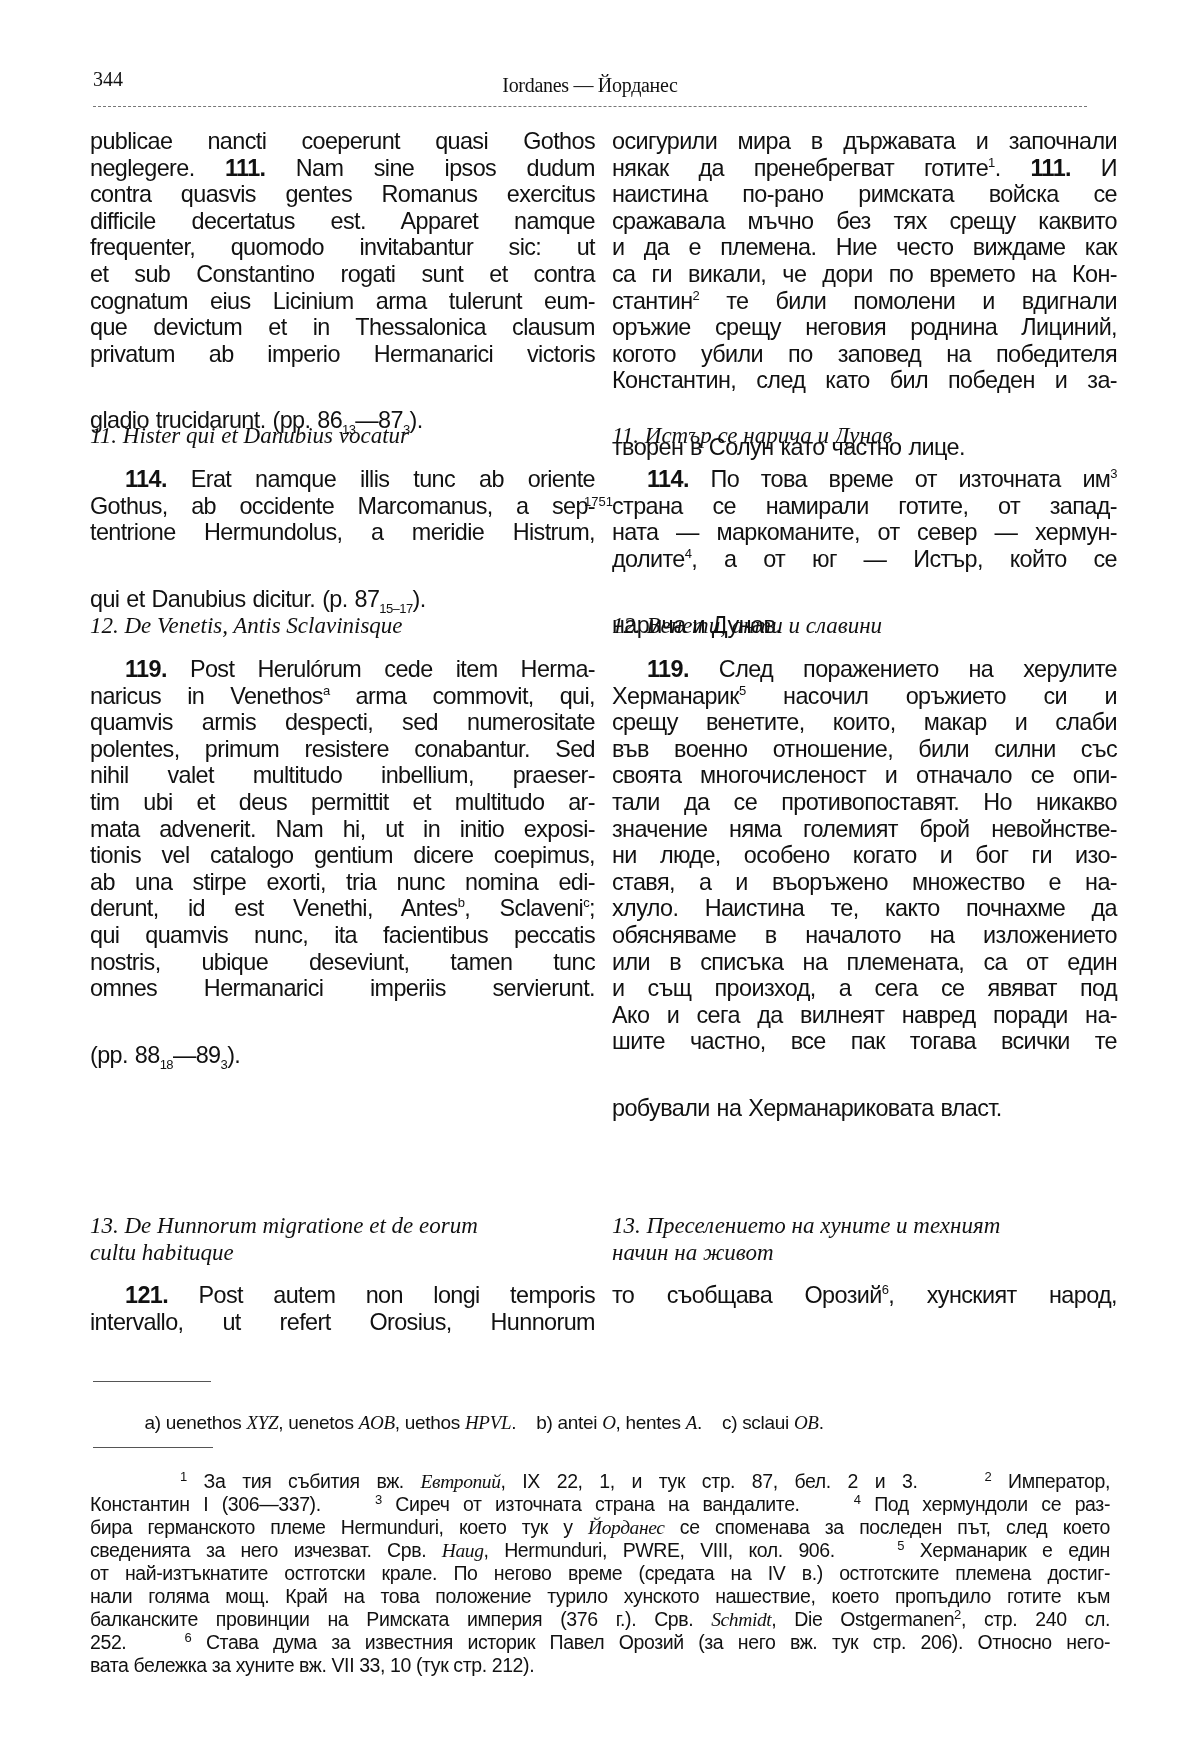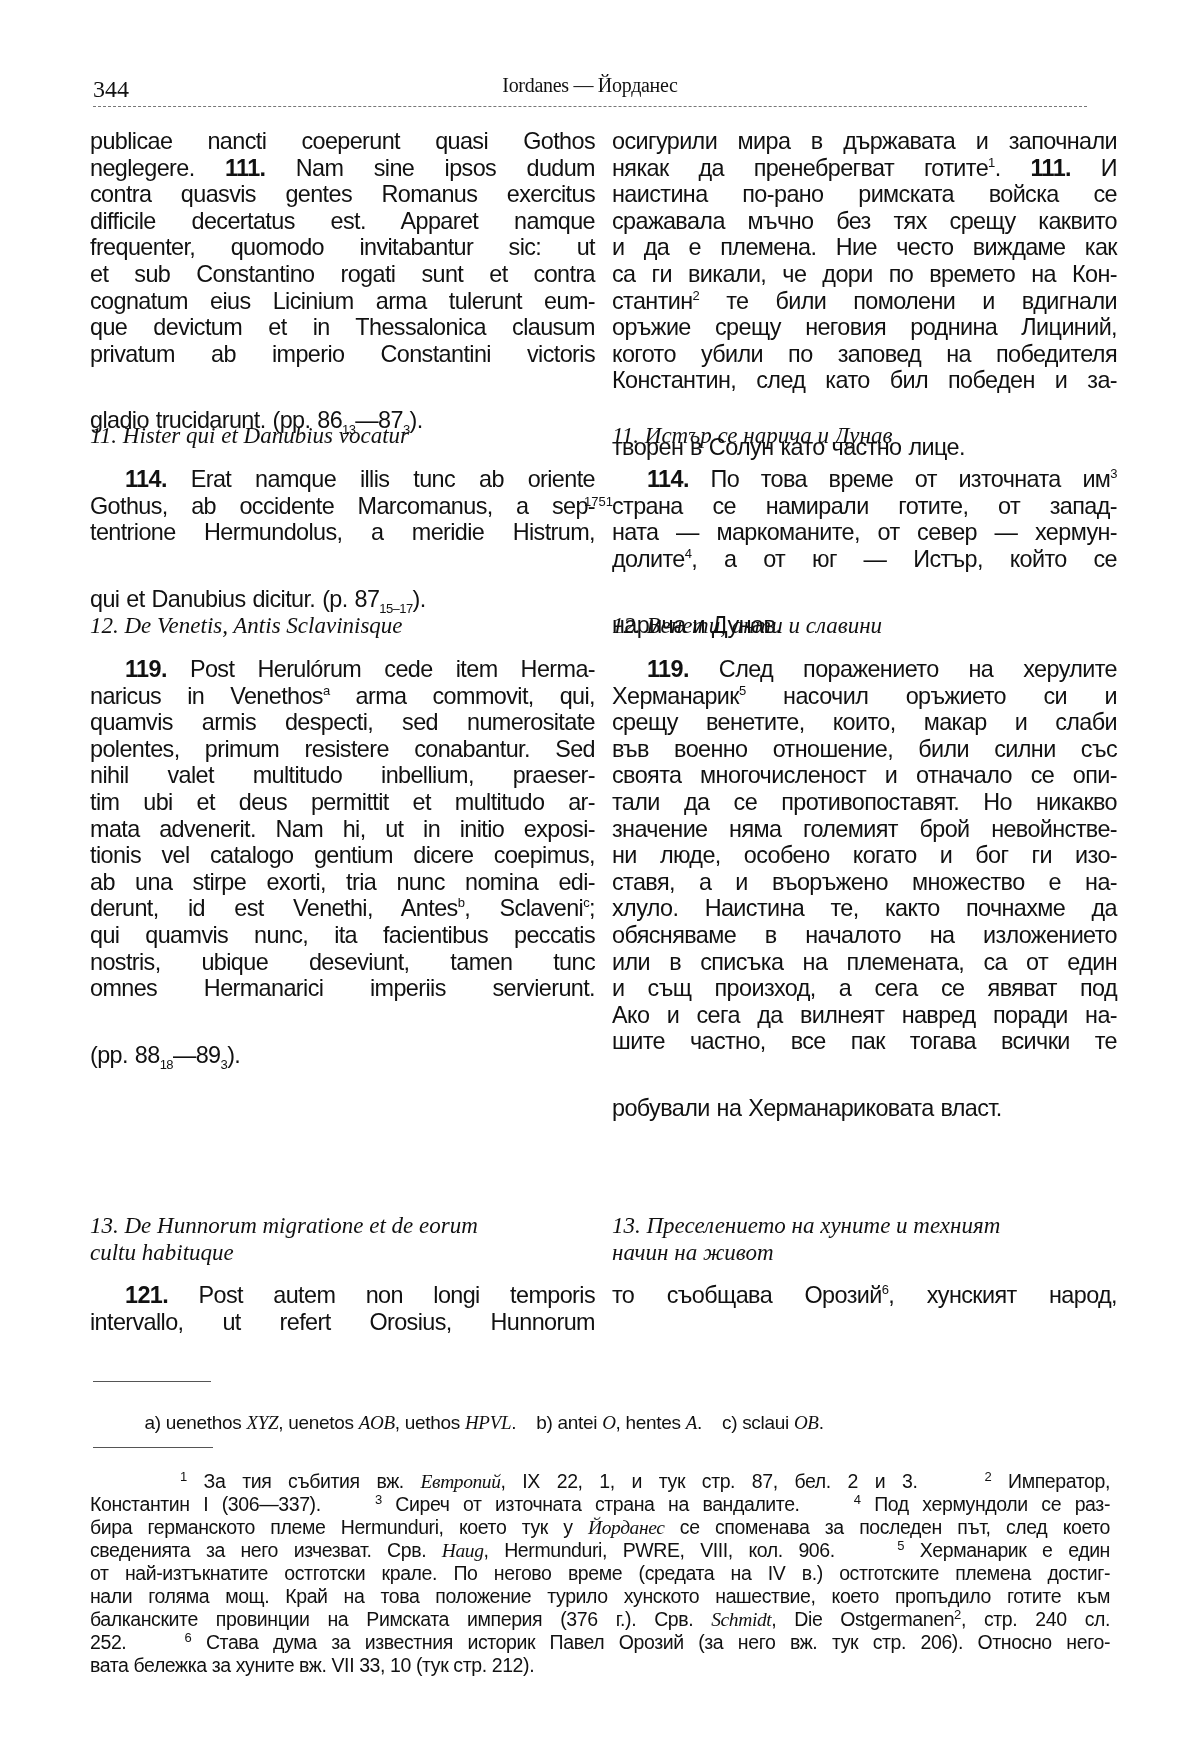--- a/index.html
+++ b/index.html
@@ -2,21 +2,21 @@
 <html><head>
 <meta charset="utf-8">
 <style>
   html, body { margin: 0; padding: 0; background: #ffffff; }
   body {
     width: 1200px; height: 1738px; position: relative; overflow: hidden;
     font-family: "Liberation Serif", "DejaVu Serif", serif;
     color: #111111;
   }
   .header { position: absolute; top: 68px; left: 90px; width: 1000px; height: 30px; }
-  .page-num { position: absolute; left: 3px; top: 8px; font-size: 24px; }
+  .page-num { position: absolute; left: 3px; top: 0; font-size: 20px; }
   .running-title { position: absolute; left: 0; width: 1000px; top: 6px; text-align: center; font-size: 20px; font-family: Liberation Serif, serif; font-stretch: condensed; letter-spacing: -0.3px; }
   .header-rule { position: absolute; top: 106px; left: 93px; width: 994px; border-top: 1px dashed #777; }
 
   .col { position: absolute; width: 505px; font-size: 23.4px; line-height: 26.6px; }
   .col.left { left: 90px; }
   .col.right { left: 612px; width: 505px; }
   .line { display: block; white-space: nowrap; text-align: justify; text-align-last: justify; height: 26.6px; font-family: "Liberation Sans", "DejaVu Sans", sans-serif; letter-spacing: -0.6px; word-spacing: 1px; font-stretch: condensed; }
   .line.last { text-align-last: left; margin-top: 40px; }
   .line.indent { padding-left: 35px; }
   .pnum { font-weight: bold; }
@@ -45,21 +45,21 @@
 
 <div class="col left" style="top:128px;">
     <span class="line">publicae nancti coeperunt quasi Gothos</span>
     <span class="line">neglegere. <b class="pnum">111.</b> Nam sine ipsos dudum</span>
     <span class="line">contra quasvis gentes Romanus exercitus</span>
     <span class="line">difficile decertatus est. Apparet namque</span>
     <span class="line">frequenter, quomodo invitabantur sic: ut</span>
     <span class="line">et sub Constantino rogati sunt et contra</span>
     <span class="line">cognatum eius Licinium arma tulerunt eum-</span>
     <span class="line">que devictum et in Thessalonica clausum</span>
-    <span class="line">privatum ab imperio Constantini victoris</span>
+    <span class="line">privatum ab imperio Hermanarici victoris</span>
     <span class="line last">gladio trucidarunt. (pp. 86<sub>13</sub>—87<sub>3</sub>).</span>
   </div>
 <div class="col right" style="top:128px;">
     <span class="line">осигурили мира в държавата и започнали</span>
     <span class="line">някак да пренебрегват готите<sup>1</sup>. <b class="pnum">111.</b> И</span>
     <span class="line">наистина по-рано римската войска се</span>
     <span class="line">сражавала мъчно без тях срещу каквито</span>
     <span class="line">и да е племена. Ние често виждаме как</span>
     <span class="line">са ги викали, че дори по времето на Кон-</span>
     <span class="line">стантин<sup>2</sup> те били помолени и вдигнали</span>

